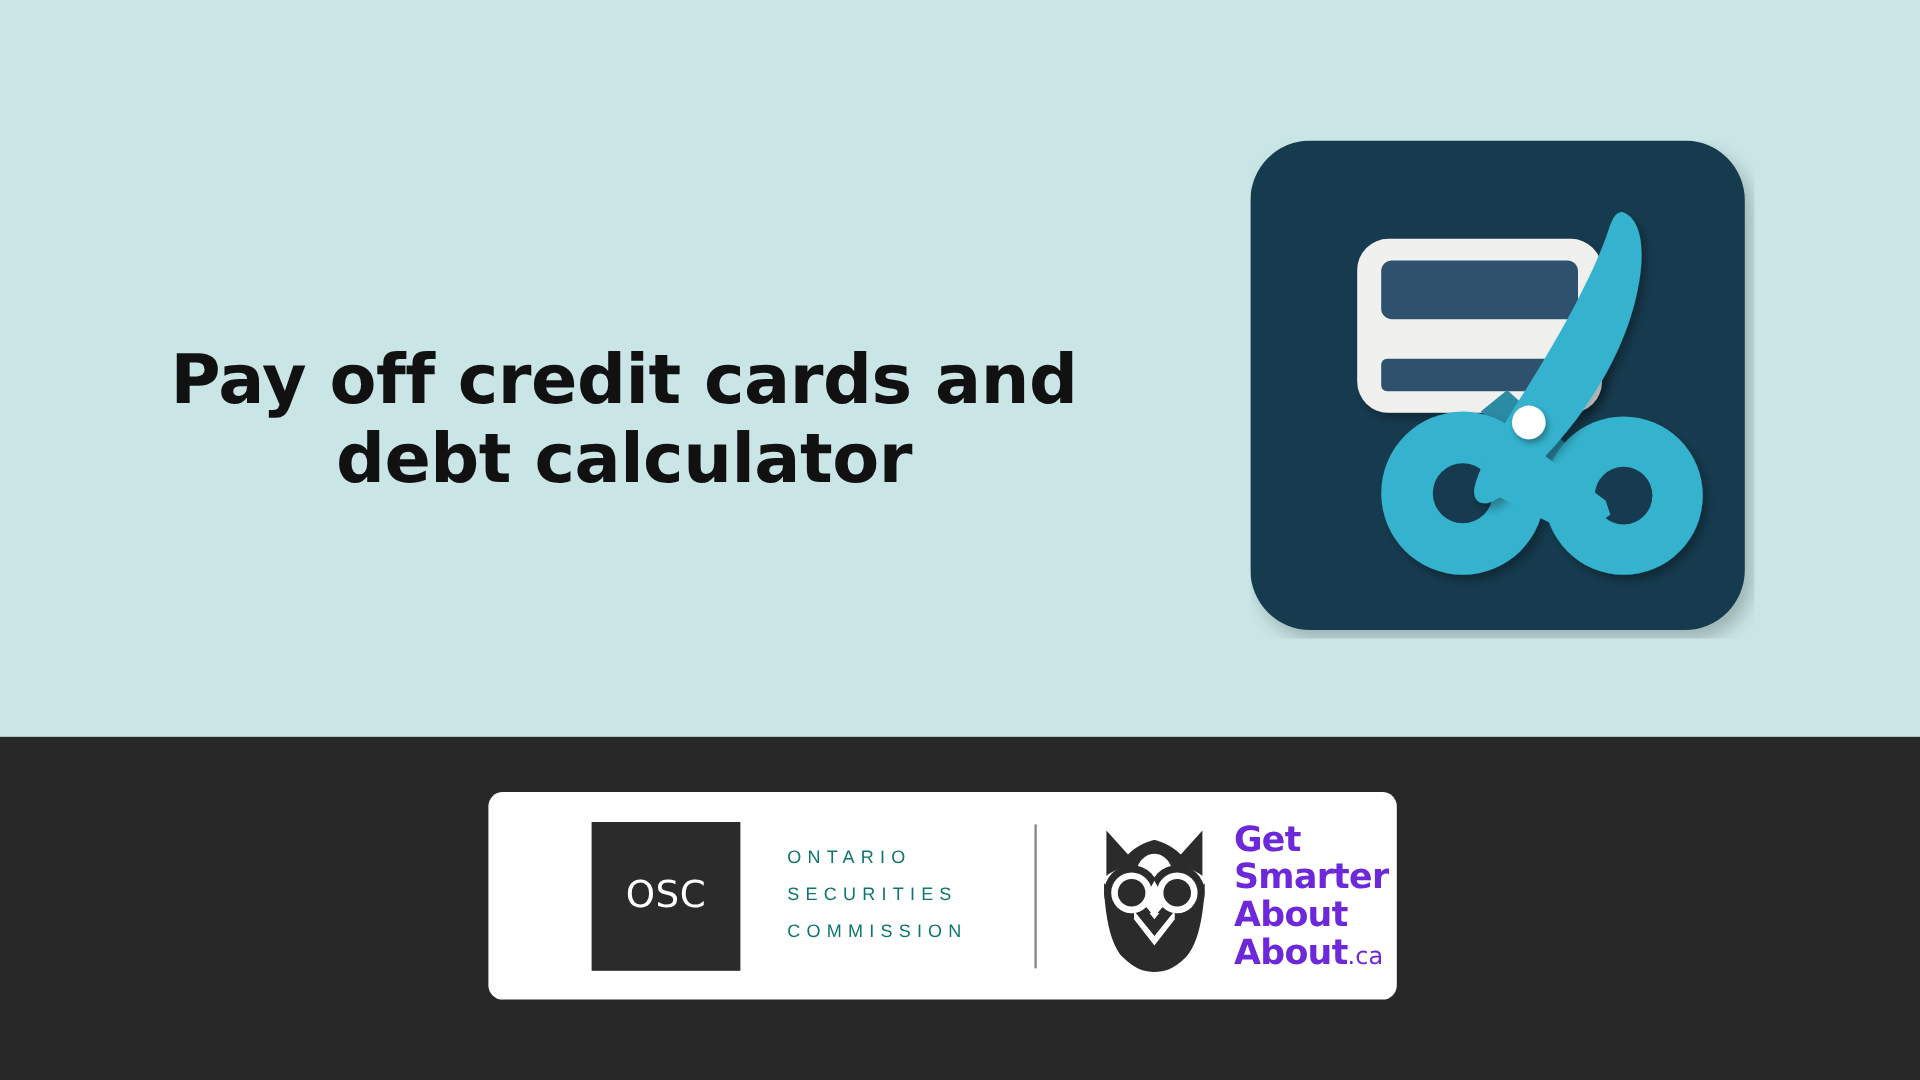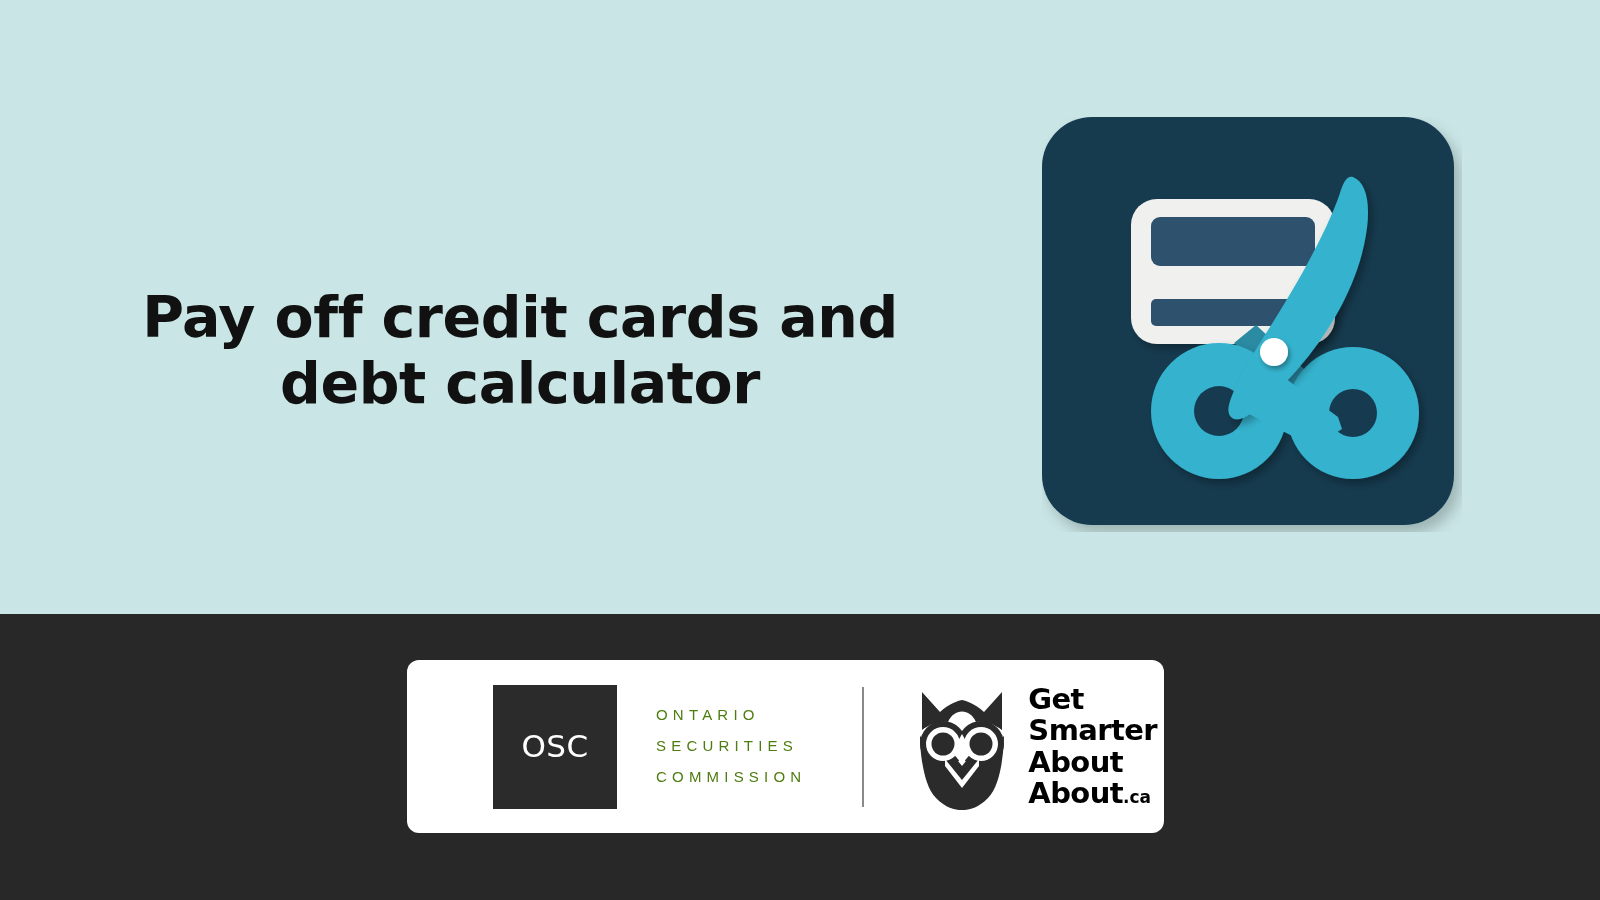--- a/index.html
+++ b/index.html
@@ -88,21 +88,21 @@
   #osc-mark-text {
     color: #ffffff;
     font-family: "DejaVu Sans", "Liberation Sans", sans-serif;
     font-size: 31px;
     font-weight: 400;
     letter-spacing: 0.5px;
     line-height: 1;
   }
   #osc-words {
     margin-left: 39px;
-    color: #4d7c0f;
+    color: #0f766e;
     font-family: "Liberation Sans", sans-serif;
     font-size: 15px;
     font-weight: 500;
     letter-spacing: 5.2px;
     line-height: 2.05;
     white-space: nowrap;
   }
 
   
   #logo-divider {
@@ -115,31 +115,31 @@
   
   #gsam-lockup {
     display: flex;
     align-items: center;
     margin-left: 50px;
   }
   #owl-mark { width: 96px; height: 126px; }
   #owl-mark svg { display: block; width: 100%; height: 100%; }
   #gsam-words {
     margin-left: 18px;
-    color: #000000;
+    color: #6d28d9;
     font-family: "DejaVu Sans", "Liberation Sans", sans-serif;
     font-size: 29px;
     font-weight: 700;
     line-height: 1.07;
     letter-spacing: -0.6px;
     white-space: nowrap;
   }
   #gsam-words .tld {
-    font-size: 17px;
-    font-weight: 700;
+    font-size: 20px;
+    font-weight: 400;
     letter-spacing: 0;
   }
 </style>
 </head>
 <body>
 
 <div id="stage">
 
   <section id="hero">
 

